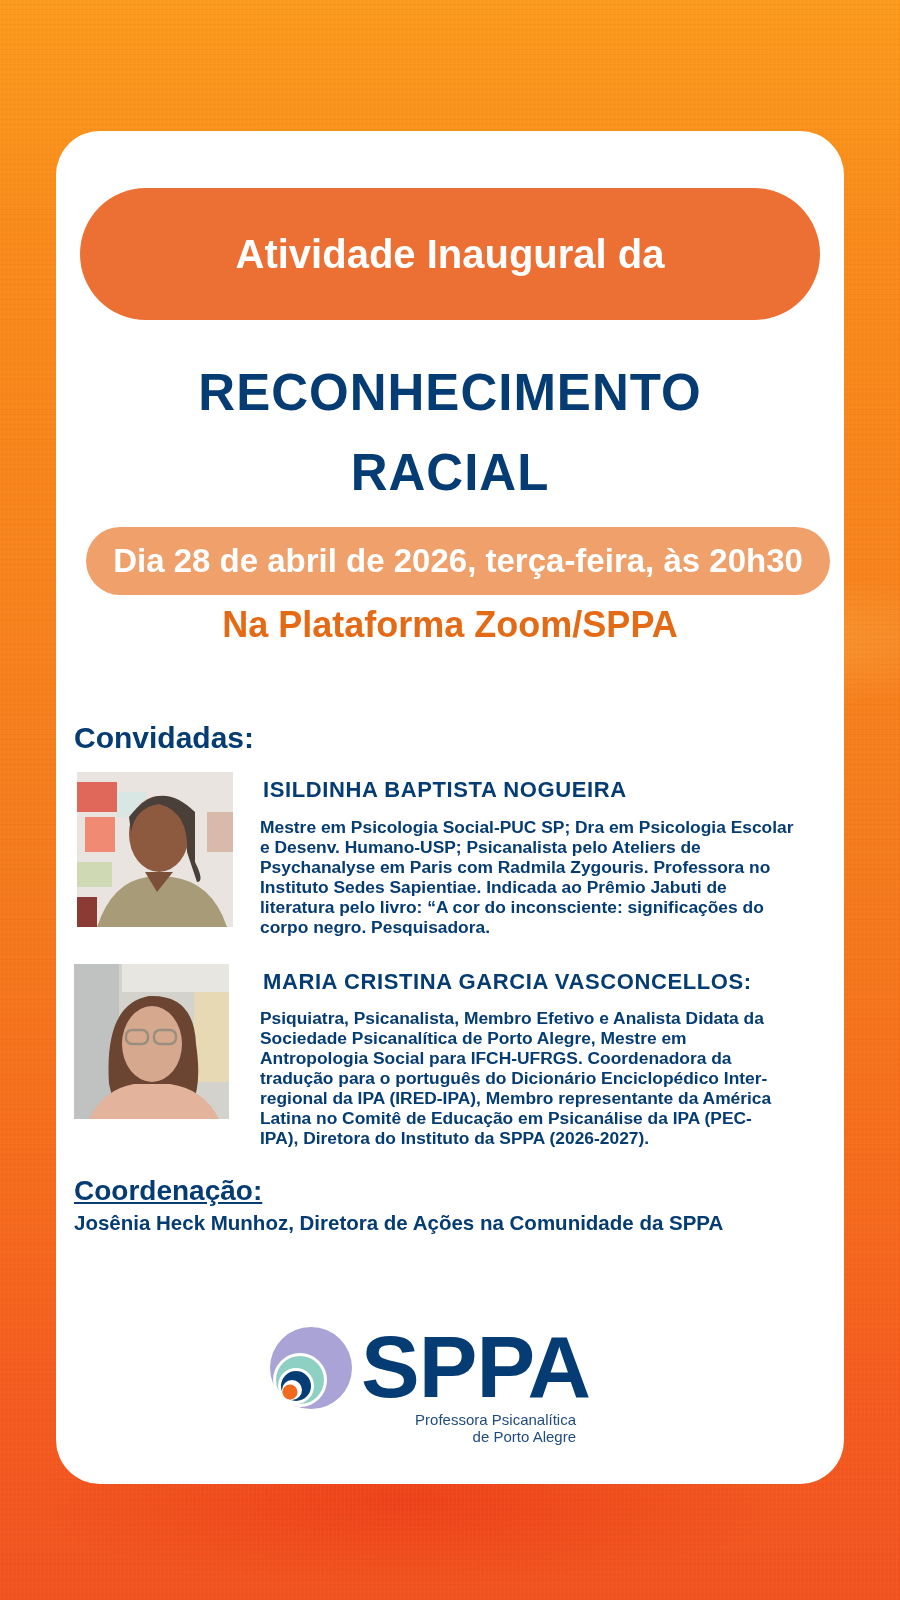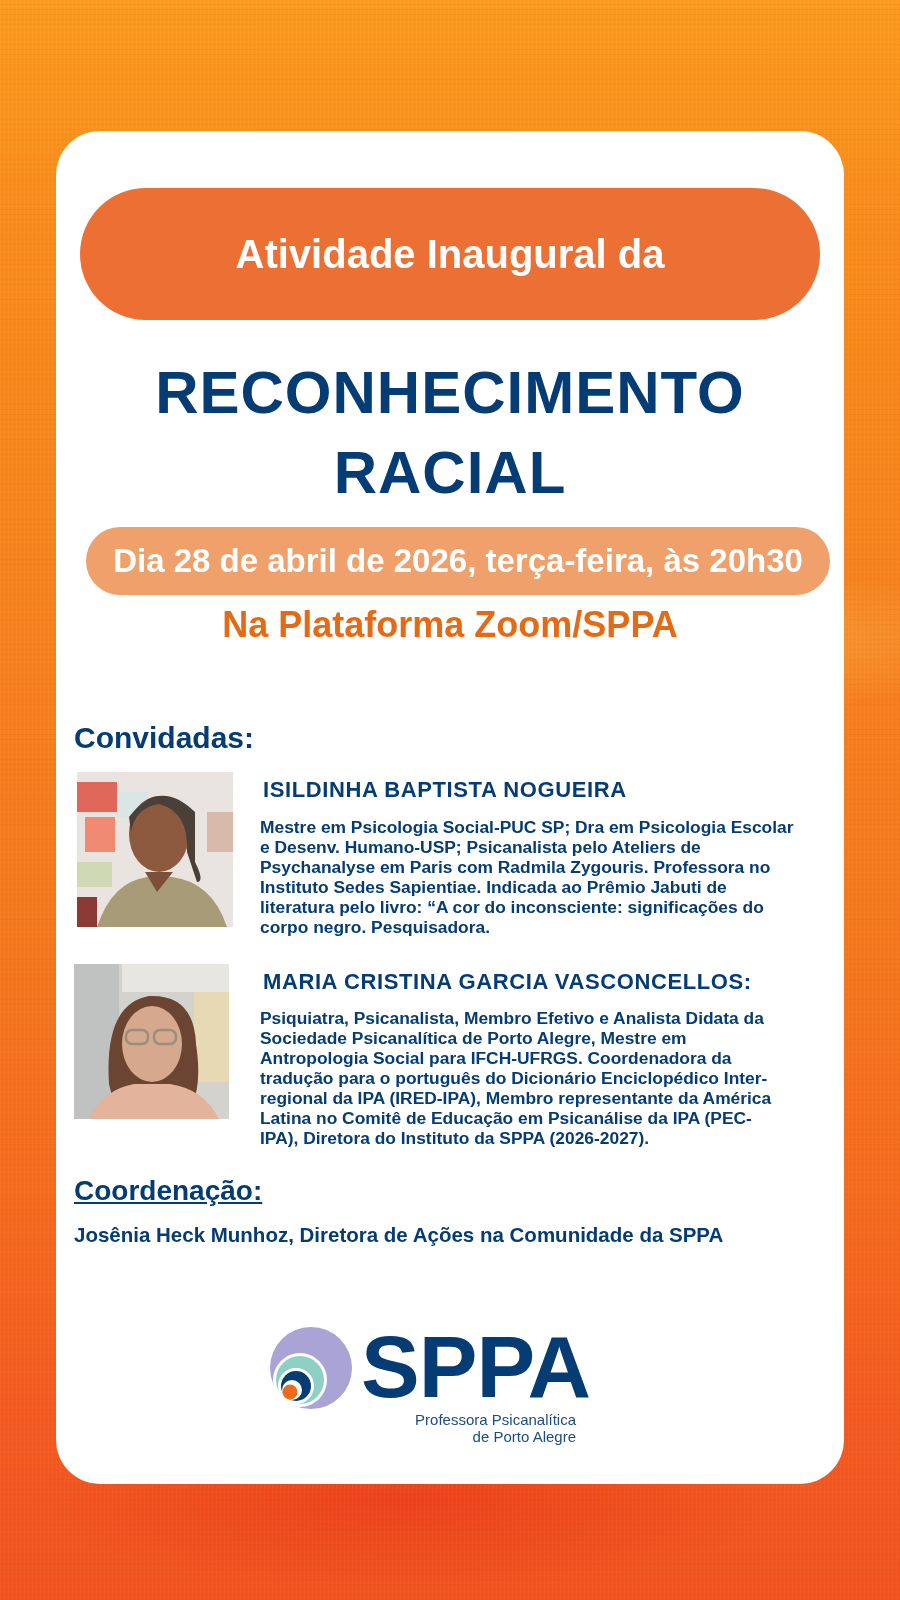--- a/index.html
+++ b/index.html
@@ -19,21 +19,21 @@
       background: #ffffff; border-radius: 44px;
     }
     .pill-top {
       position: absolute; left: 24px; top: 57px; width: 740px; height: 132px;
       background: #ec7033; border-radius: 66px;
       display: flex; flex-direction: row; align-items: center; justify-content: center;
       color: #ffffff; font-weight: bold; font-size: 40px; line-height: 44px; text-align: center;
     }
     .title {
       position: absolute; left: 0; top: 222px; width: 788px; text-align: center;
-      color: #053c73; font-weight: bold; font-size: 60px; line-height: 80px; letter-spacing: 1px;
+      color: #053c73; font-weight: bold; font-size: 51px; line-height: 80px; letter-spacing: 1px;
     }
     .pill-date {
       position: absolute; left: 30px; top: 396px; width: 744px; height: 68px;
       background: #efa06b; border-radius: 34px;
       display: flex; align-items: center; justify-content: center;
       color: #ffffff; font-weight: bold; font-size: 33px;
     }
     .platform {
       position: absolute; left: 0; top: 476px; width: 788px; text-align: center;
       color: #e56a16; font-weight: bold; font-size: 36px; line-height: 36px;
@@ -49,21 +49,21 @@
     }
     .guest-photo { position: absolute; overflow: hidden; }
     .guest-name {
       position: absolute; color: #053c73; font-weight: bold; font-size: 22px; letter-spacing: 0.6px;
     }
     .guest-bio {
       position: absolute; color: #053c73; font-size: 17.4px; line-height: 20px; font-weight: bold;
       width: 560px;
     }
     .coord-text {
-      position: absolute; left: 18px; top: 1080px; color: #053c73; font-weight: bold; font-size: 20.5px; margin-top: 12px;
+      position: absolute; left: 18px; top: 1080px; color: #053c73; font-weight: bold; font-size: 20.5px;
     }
     .logo { position: absolute; left: 210px; top: 1190px; width: 320px; height: 130px; }
     .logo-word {
       position: absolute; left: 95px; top: 0px; color: #053c73; font-weight: bold;
       font-size: 88px; line-height: 92px; letter-spacing: -1px;
     }
     .logo-sub {
       position: absolute; right: 10px; top: 90px; text-align: right; color: #1f4b80;
       font-size: 15px; line-height: 17px;
     }

